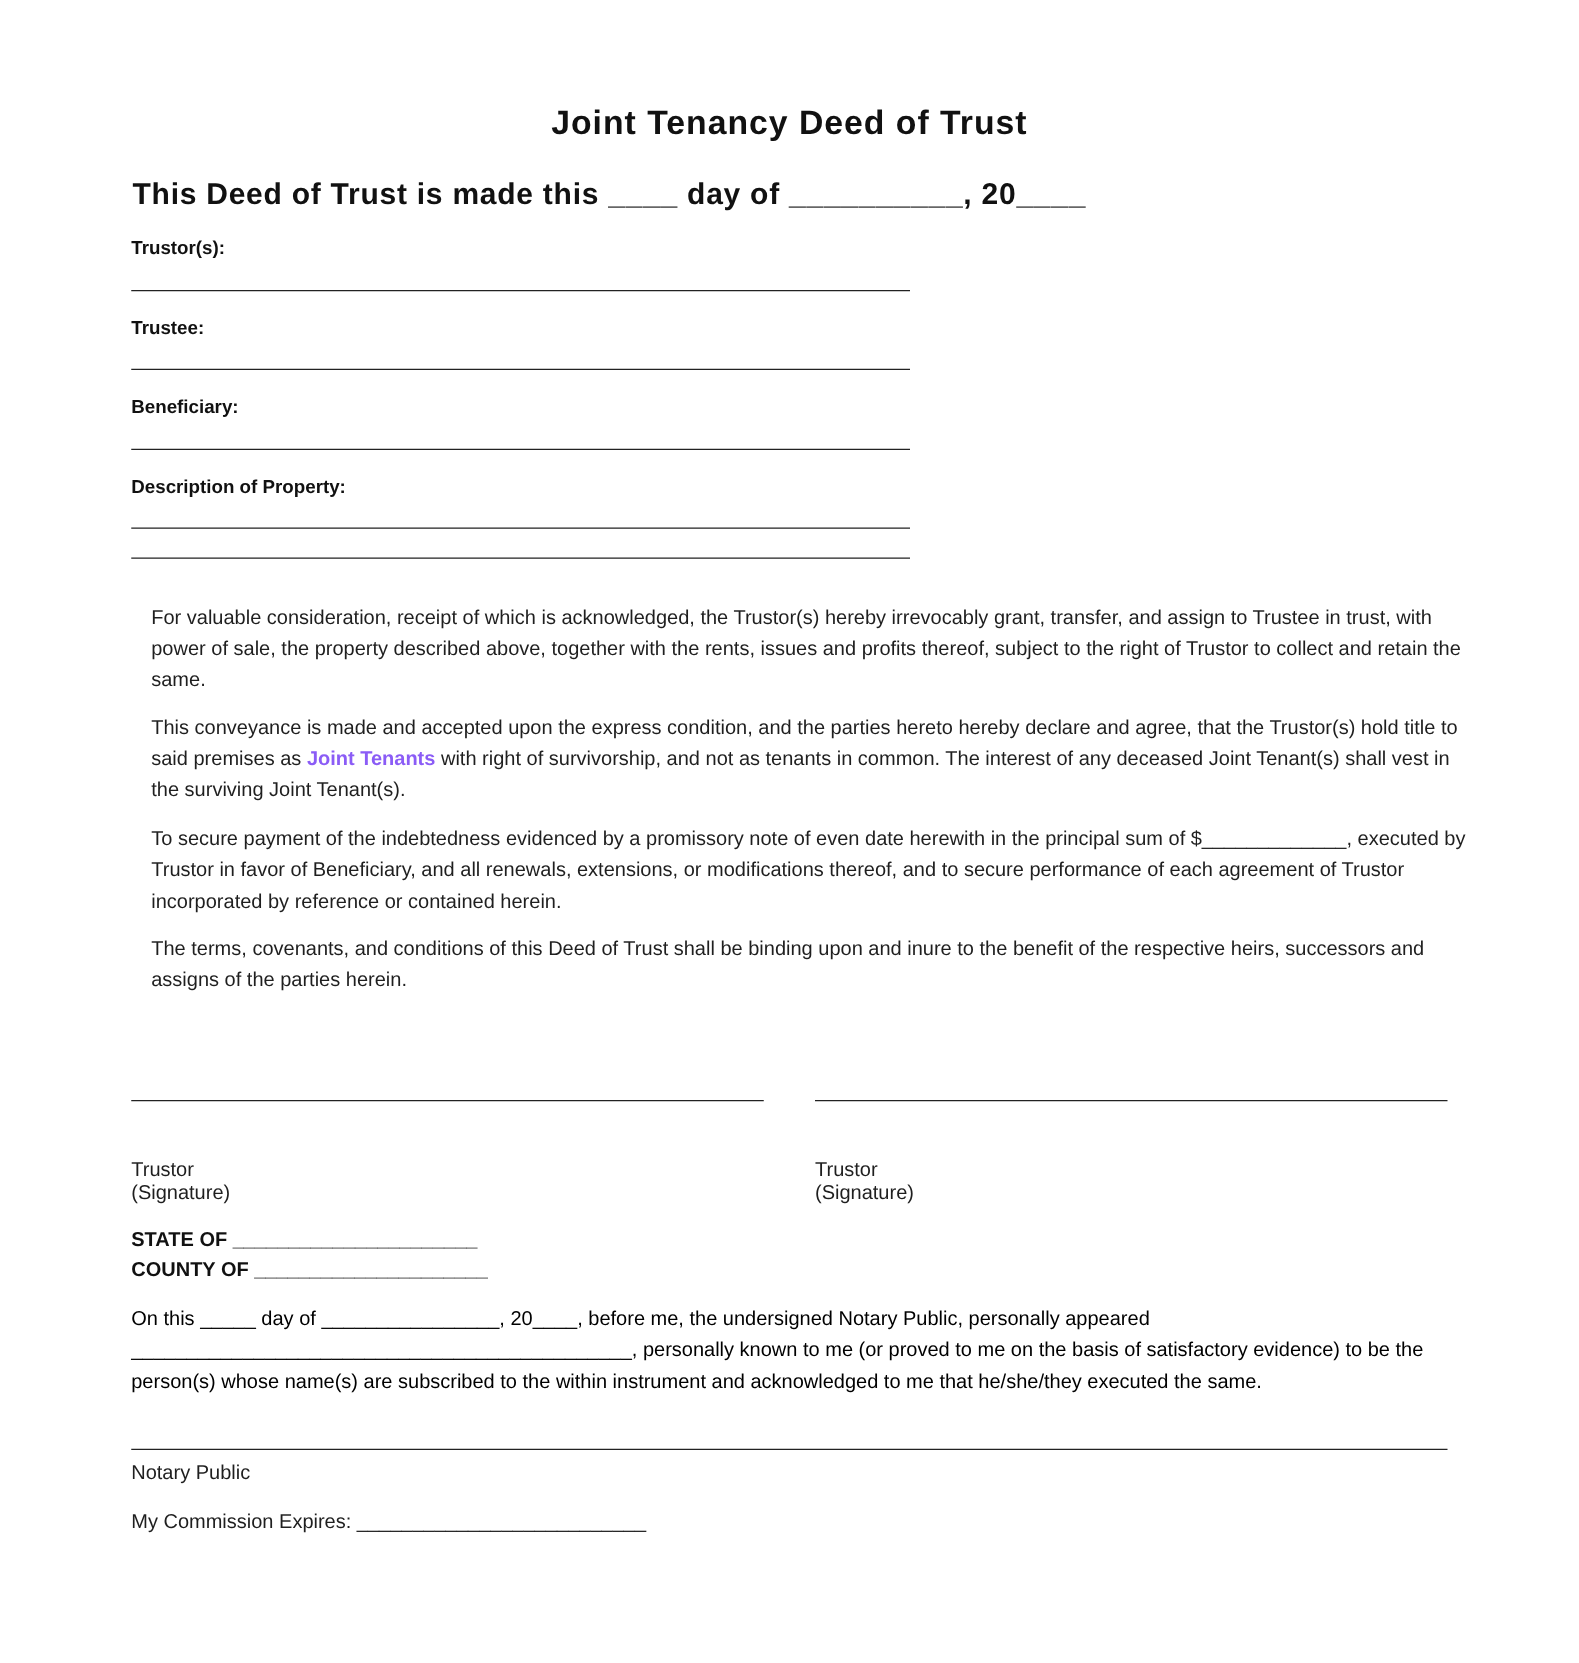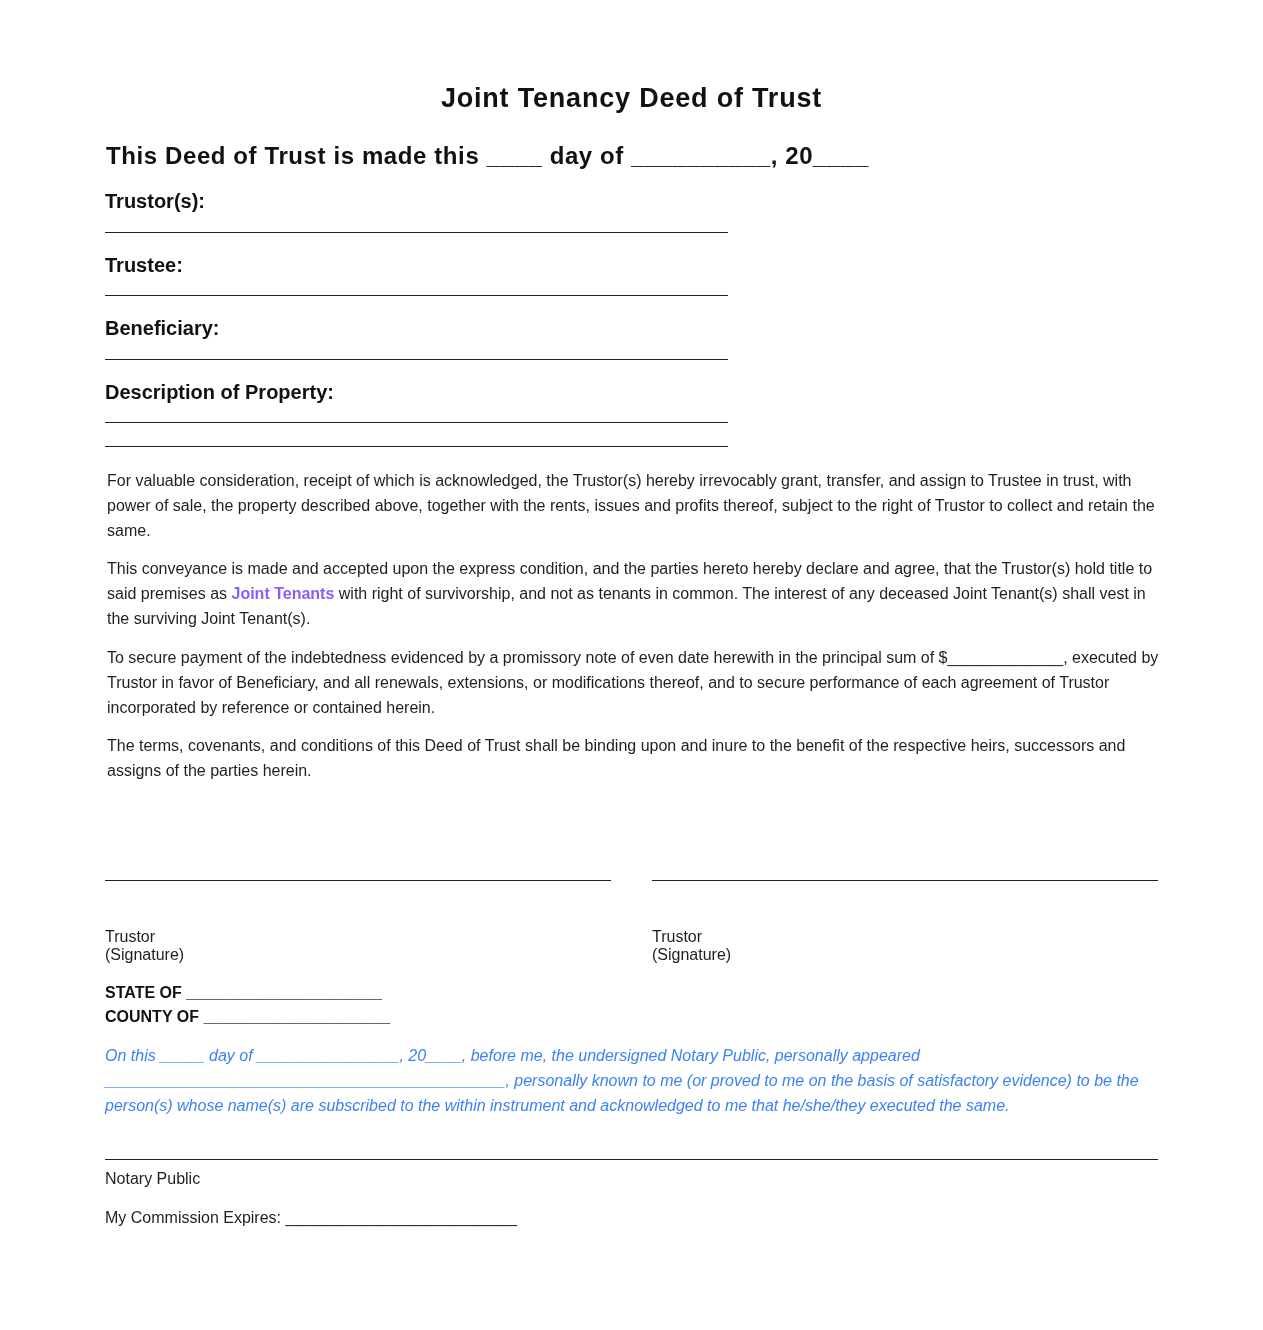--- a/index.html
+++ b/index.html
@@ -10,34 +10,34 @@
   .page { position: absolute; left: 105px; top: 0; width: 1053px; }
   .title {
     position: absolute; left: 0; top: 83px; width: 1053px; text-align: center;
     font-size: 27px; font-weight: bold; letter-spacing: 0.8px; color: #111;
   }
   .made-line {
     position: absolute; left: 1px; top: 142px; font-size: 24px; font-weight: bold;
     letter-spacing: 0.6px; color: #111; white-space: nowrap;
   }
   .field-label {
-    position: absolute; left: 0; font-size: 20px; font-weight: bold; color: #111;
+    position: absolute; left: 0; font-size: 15px; font-weight: bold; color: #111;
   }
   .field-line {
     position: absolute; left: 0; width: 623px; height: 0; border-top: 1px solid #222;
   }
   .para {
     position: absolute; left: 0; width: 1058px; font-size: 16px; line-height: 25px; color: #1f1f1f;
-    margin: 2px;
+    margin: 16px;
   }
   .para b { color: #8b5cf6; }
   .sig-line { position: absolute; top: 880px; width: 506px; border-top: 1px solid #222; }
   .sig-label { position: absolute; top: 888px; font-size: 16px; line-height: 18px; color: #1f1f1f; margin-top: 40px; }
   .state-line { position: absolute; left: 0; font-size: 16px; font-weight: bold; color: #111; white-space: nowrap; }
-  .notary-para { position: absolute; left: 0; top: 1043px; width: 1060px; font-size: 16px; line-height: 25px; color: #3b82f6; font-style: italic; }
+  .notary-para { position: absolute; left: 0; top: 1043px; width: 1060px; font-size: 16px; line-height: 25px; color: #000000; }
   .notary-line { position: absolute; left: 0; top: 1159px; width: 1053px; border-top: 1px solid #222; }
   .notary-label { position: absolute; left: 0; top: 1170px; font-size: 16px; color: #1f1f1f; }
   .commission { position: absolute; left: 0; top: 1209px; font-size: 16px; color: #1f1f1f; white-space: nowrap; }
 </style>
 </head>
 <body>
 
 <div class="page">
 
   <div class="title">Joint Tenancy Deed of Trust</div>

